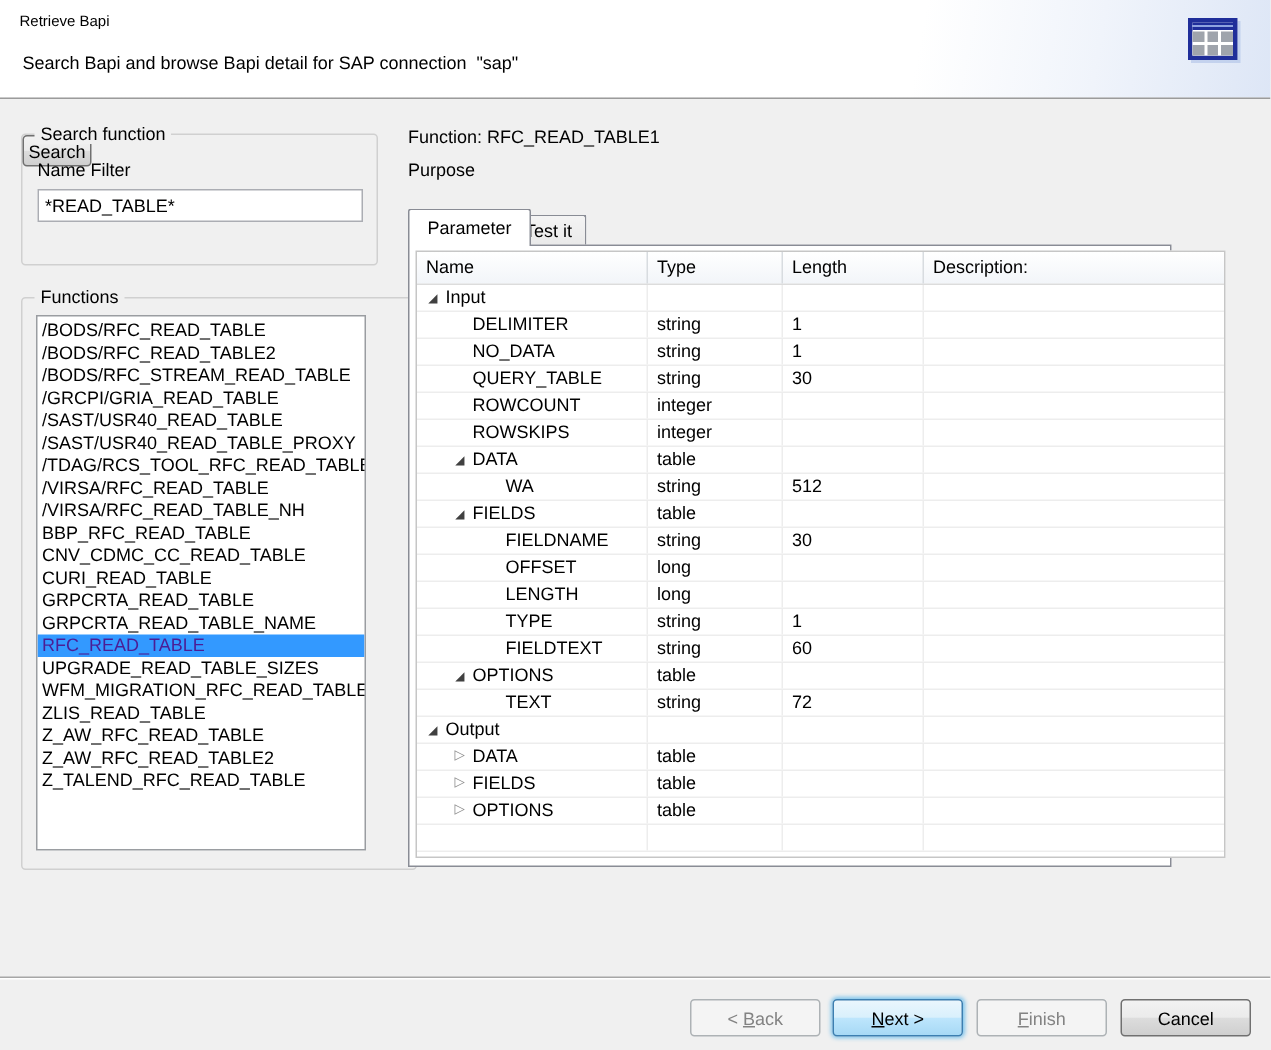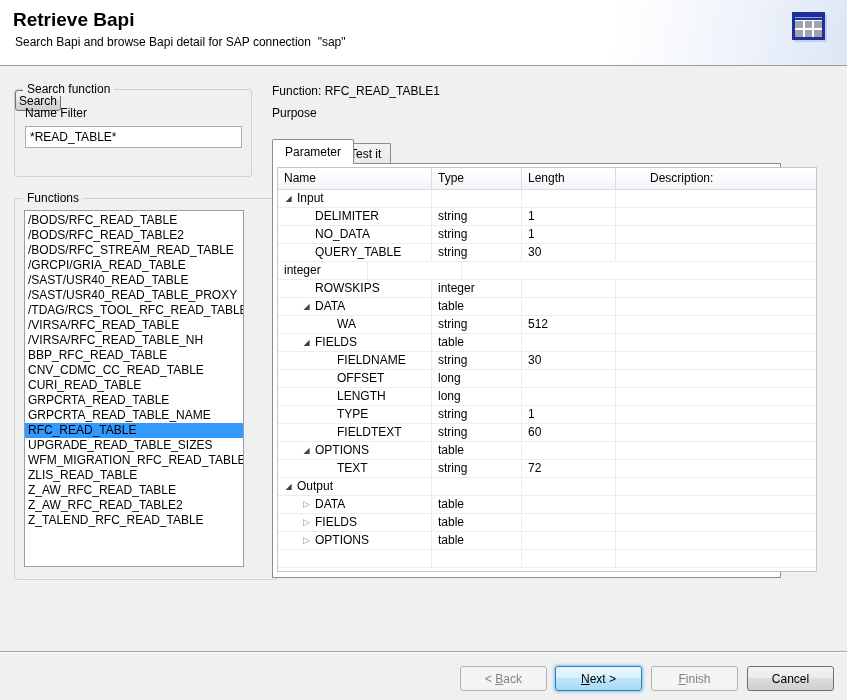--- a/index.html
+++ b/index.html
@@ -11,21 +11,21 @@
     position:relative; overflow:hidden;
   }
   #dialog { position:absolute; inset:0; width:847px; height:700px; background:#F0F0F0; }
 
   
   .banner {
     position:absolute; left:0; top:0; width:847px; height:66px;
     background:linear-gradient(100deg,#FFFFFF 72%,#F0F4FB 86%,#DDE6F6 100%);
     border-bottom:1px solid #9B9B9B;
   }
-  .banner-title { position:absolute; left:13px; top:9px; font-size:19px; font-weight:bold; }
+  .banner-title { position:absolute; left:13px; top:9px; font-size:10px; font-weight:normal; }
   .banner-subtitle { position:absolute; left:15px; top:35px; font-size:12px; white-space:pre; }
 
   
   .bapi-icon { position:absolute; left:792px; top:12px; width:36px; height:31px; }
   .bapi-icon .frame {
     position:absolute; left:0; top:0; width:33px; height:28px;
     border:3px solid var(--icon_navy,#1F2E9A); background:#fff;
     box-shadow:2px 2px 0 rgba(170,190,230,.55);
   }
   .bapi-icon .hstrip { position:absolute; left:0; top:0; width:27px; height:5px;
@@ -48,21 +48,21 @@
     border:1px solid #ABADB3; background:#fff; font-family:inherit; font-size:12px; padding:0 4px; outline:none;
   }
   .search-btn { position:absolute; left:184px; top:62px; width:46px; height:21px;text-align:center; }
 
   
   .fn-list {
     position:absolute; left:9px; top:11px; width:220px; height:357px;
     background:#fff; border:1px solid #9A9DA1; overflow:hidden; padding-top:2px;
   }
   .fn-item { height:15px; line-height:15px; padding-left:3px; white-space:nowrap; cursor:default; }
-  .fn-item.sel { background:var(--selection,#3399FF); color:#000000; }
+  .fn-item.sel { background:var(--selection,#3399FF); color:#4c1d95; }
 
   
   .fn-label { position:absolute; left:272px; top:84px; }
   .purpose-label { position:absolute; left:272px; top:106px; }
 
   .tab { position:absolute; border:1px solid #898C95; border-bottom:none; border-radius:2px 2px 0 0; text-align:right; }
   .tab.active { left:272px; top:139px; height:25px; line-height:24px; padding:0 12px; background:#fff; z-index:3; }
   .tab.inactive { left:340px; top:143px; height:21px; line-height:20px; padding:0 9px;
     background:linear-gradient(#F4F4F4,#E9E9E9); z-index:1; }
 
@@ -74,21 +74,21 @@
     position:absolute; left:4px; top:3px; width:540px; height:405px;
     border:1px solid #C6C6C6; background:#fff; overflow:hidden;
   }
   .phead { display:flex; height:22px; background:linear-gradient(#FFFFFF,#F2F5F9); border-bottom:1px solid #DCDCDC; }
   .phc { line-height:21px; padding-left:6px; border-right:1px solid #D8DCE0; }
   .phc:last-child { border-right:none; }
   .prow { display:flex; height:18px; border-bottom:1px solid #EDEDED; }
   .pc { line-height:17px; border-right:1px solid #EDEDED; overflow:hidden; white-space:nowrap; }
   .pc:last-child { border-right:none; }
   .c-name { width:154px; } .c-type { width:90px; padding-left:6px; }
-  .c-len { width:94px; padding-left:6px; } .c-desc { flex:1; padding-left:6px;margin-left:28px; }
+  .c-len { width:94px; padding-left:6px; } .c-desc { flex:1; padding-left:6px; }
   .mk { display:inline-block; width:11px; text-align:center; font-family:"DejaVu Sans",sans-serif; vertical-align:middle; }
   .mk.expanded { font-size:8px; color:#404040; }
   .mk.collapsed { font-size:9px; color:#8F8F8F; }
   .lvl0 .mk { margin-left:5px; } .lvl1 .mk { margin-left:23px; } .lvl2 .mk { margin-left:45px; }
   .nlab { margin-left:3px; }
 
   
   .footer-sep { position:absolute; left:0; top:651px; width:847px; height:2px;
     border-top:1px solid #A6A6A6; border-bottom:1px solid #FFFFFF; }
   .footer { position:absolute; left:460px; top:666px; display:flex; }
@@ -198,20 +198,21 @@
             <div class="pc c-len">1</div>
             <div class="pc c-desc"></div>
           </div>
           <div class="prow">
             <div class="pc c-name lvl1"><span class="mk none"></span><span class="nlab">QUERY_TABLE</span></div>
             <div class="pc c-type">string</div>
             <div class="pc c-len">30</div>
             <div class="pc c-desc"></div>
           </div>
           <div class="prow">
+            <div class="pc c-name lvl1"><span class="mk none"></span><span class="nlab">ROWCOUNT</span></div>
             <div class="pc c-type">integer</div>
             <div class="pc c-len"></div>
             <div class="pc c-desc"></div>
           </div>
           <div class="prow">
             <div class="pc c-name lvl1"><span class="mk none"></span><span class="nlab">ROWSKIPS</span></div>
             <div class="pc c-type">integer</div>
             <div class="pc c-len"></div>
             <div class="pc c-desc"></div>
           </div>

